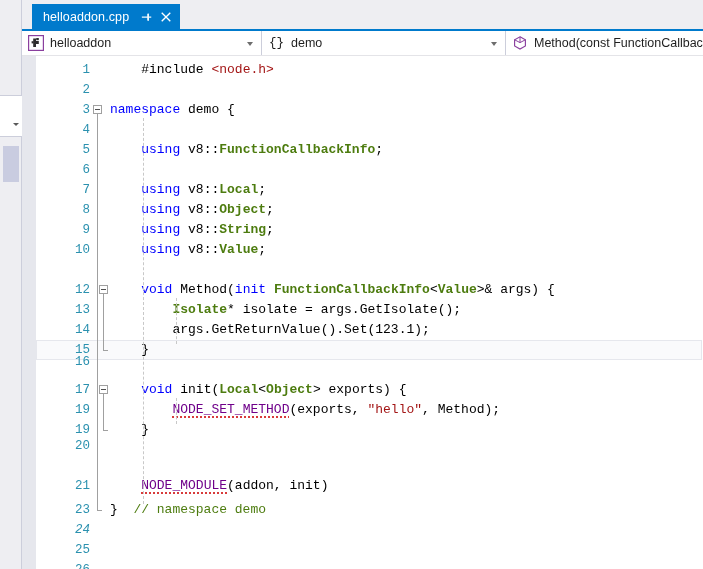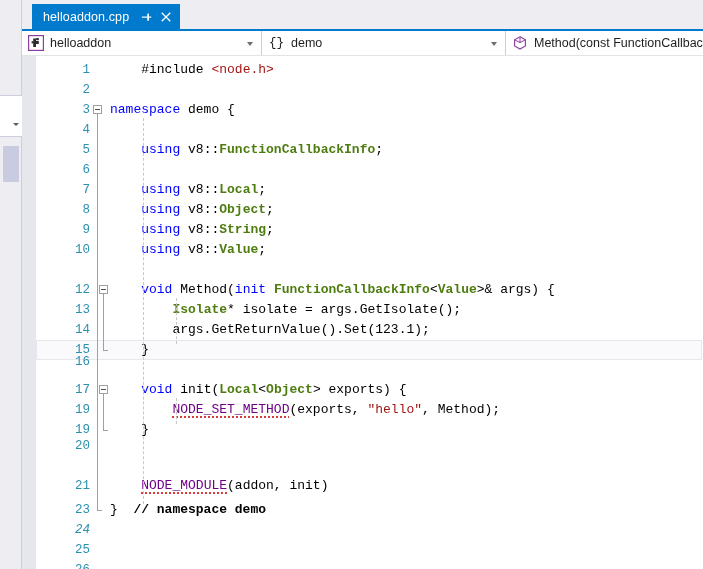--- a/index.html
+++ b/index.html
@@ -201,21 +201,21 @@
     font-family: "Liberation Mono", monospace;
     font-size: 13px;
     color: #000000;
     letter-spacing: 0px;
   }
 
   
   .kw   { color: #0000ff; }
   .typ  { color: #4d7c0f; font-weight: bold; }
   .str  { color: #a31515; }
-  .cmt  { color: #000000; font-weight: bold; }
+  .cmt  { color: #4d7c0f; }
   .mac  { color: #6f008a; }
   .pp   { color: #000000; }
   .ident{ color: #000000; }
   .punc { color: #000000; }
   .sq { text-decoration: none; position: relative; margin-top: 40px; }
   .sq::after {
     content: "";
     position: absolute;
     left: 0; right: 0; bottom: -2px;
     height: 3px;

